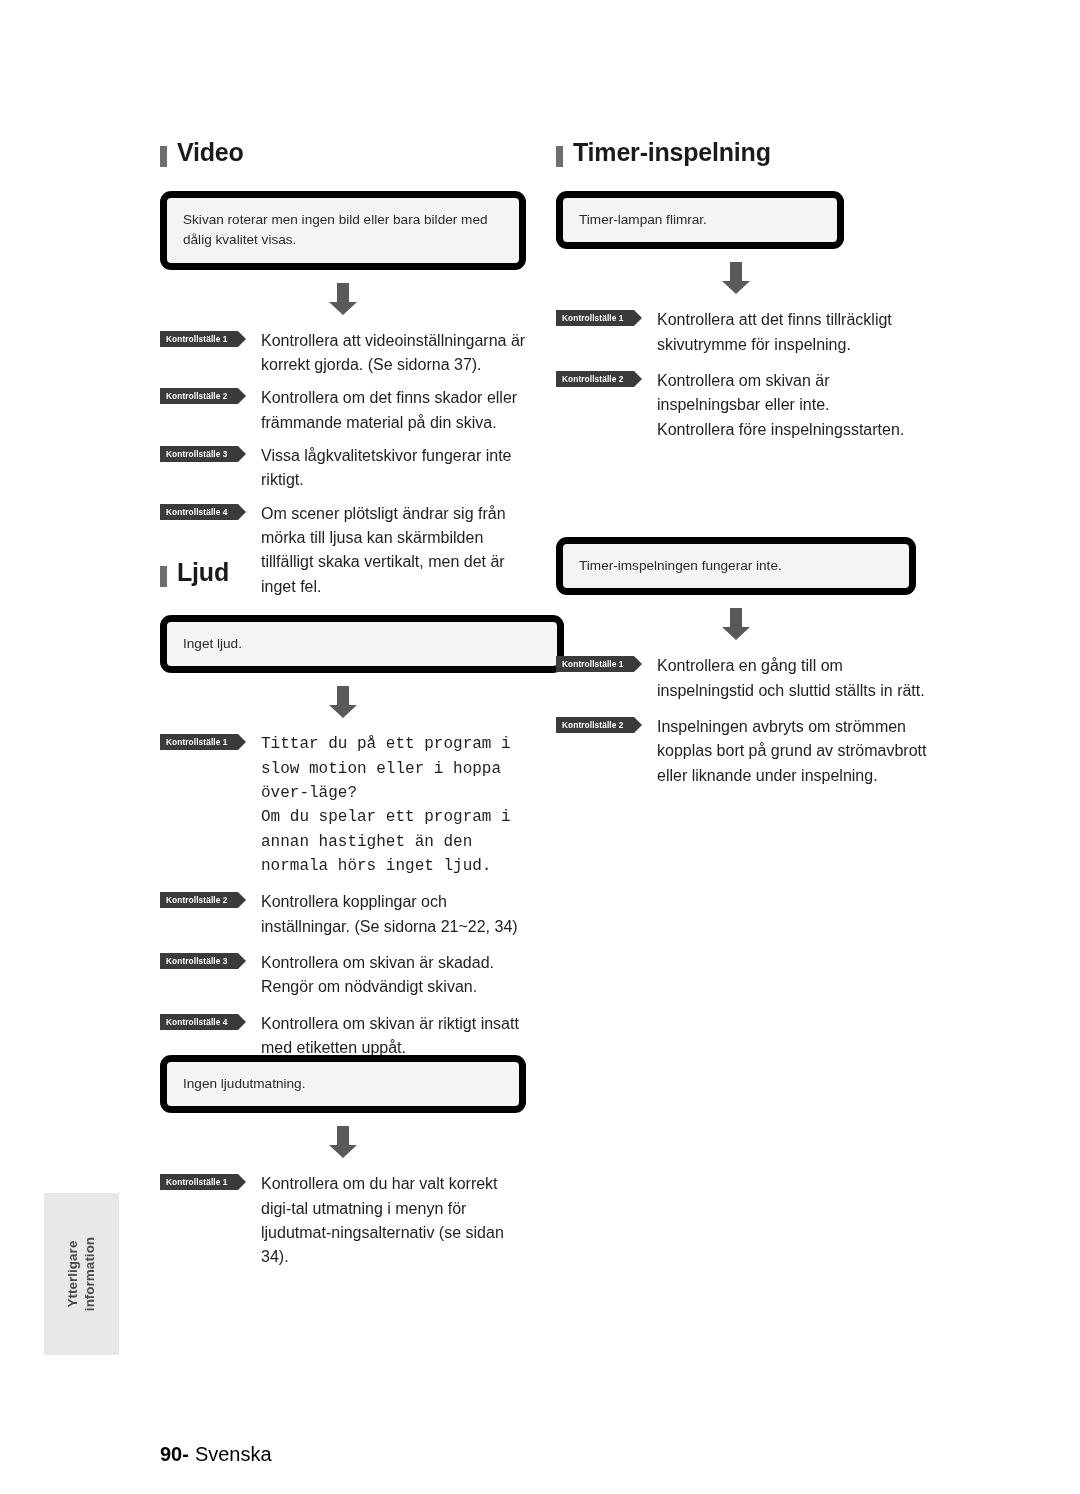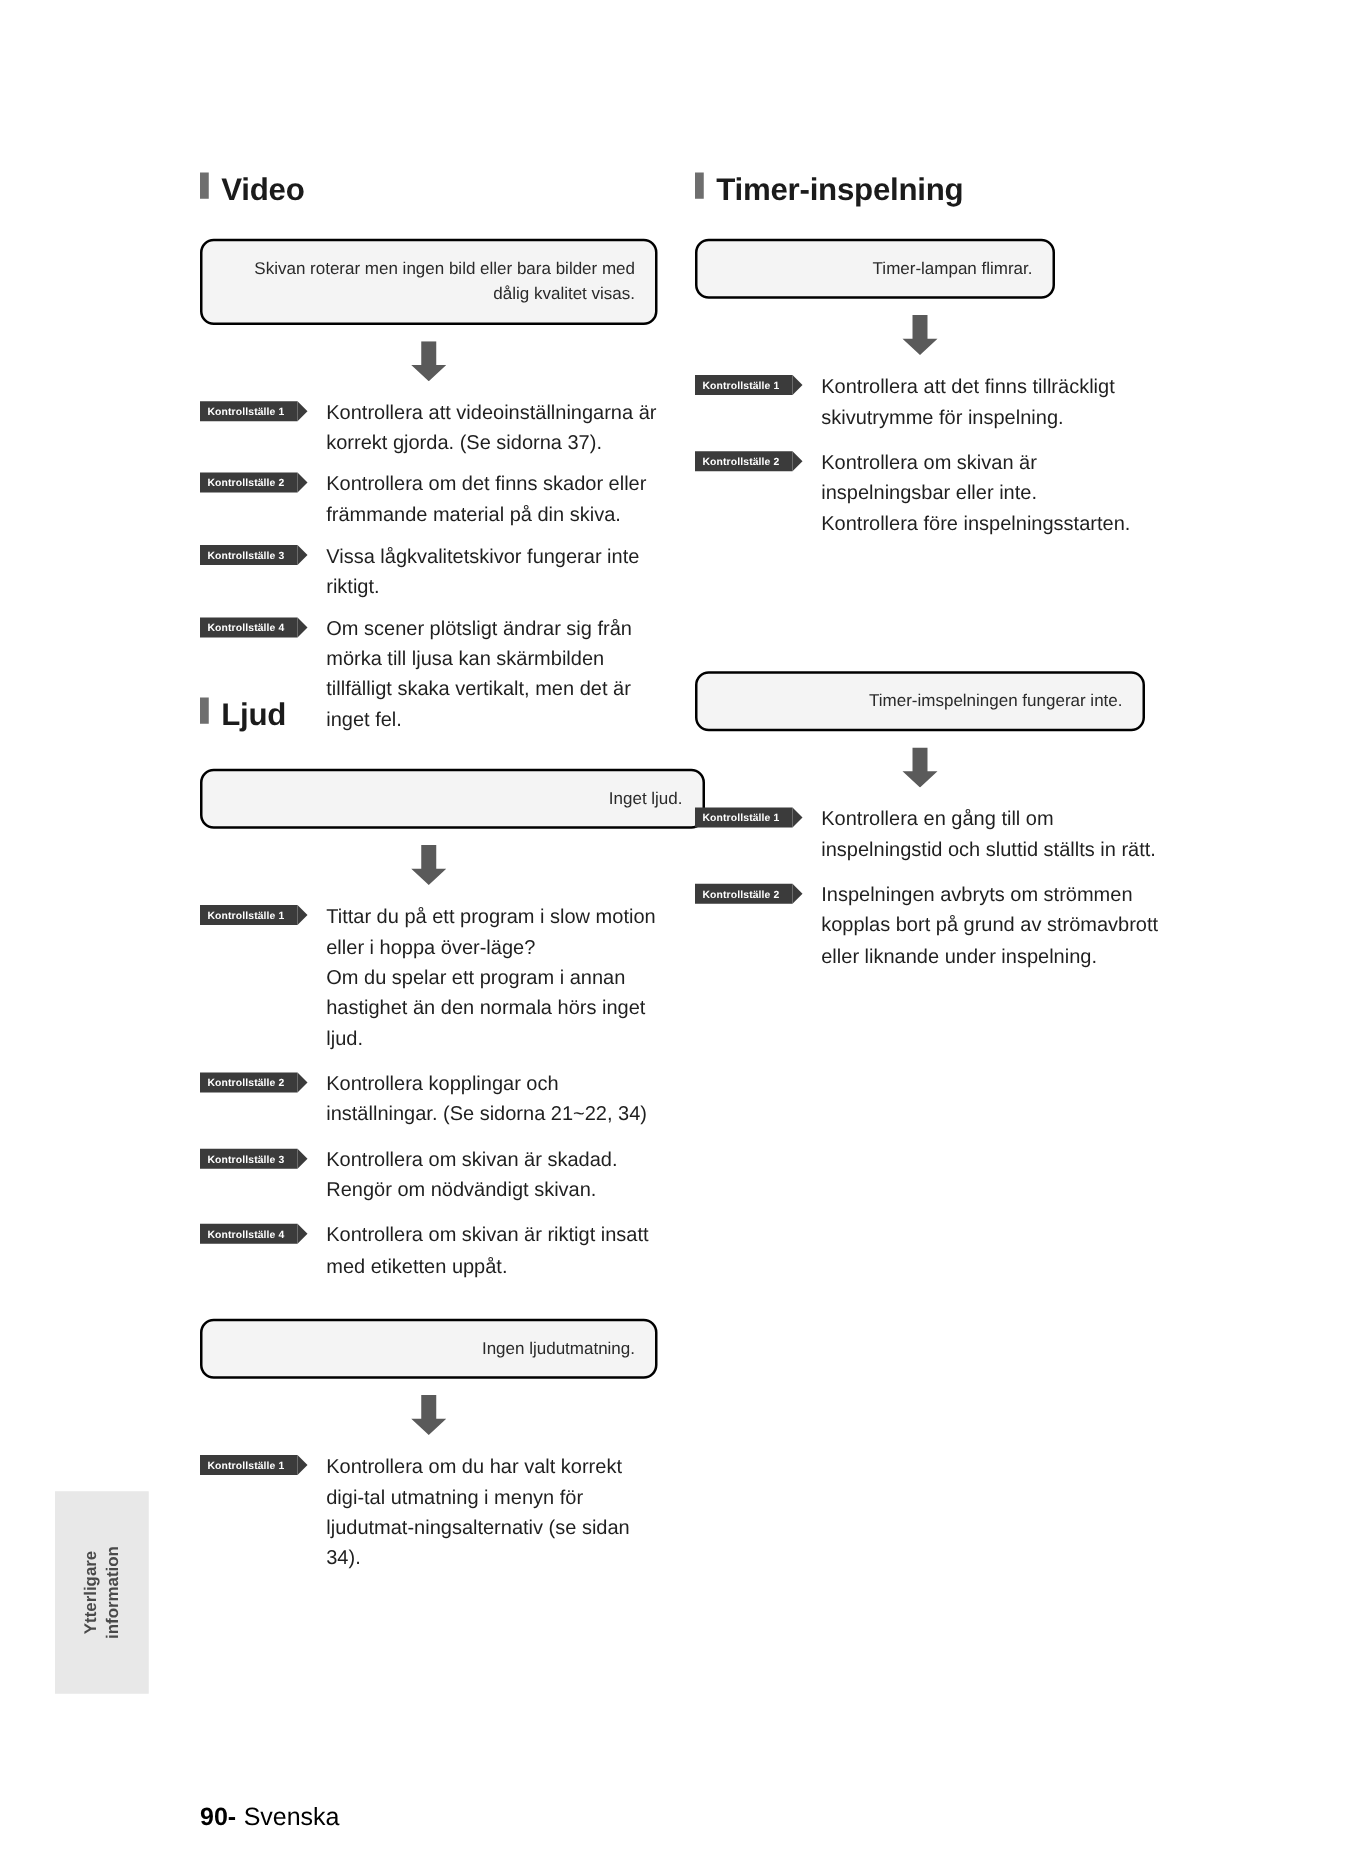--- a/index.html
+++ b/index.html
@@ -48,46 +48,45 @@
   .col {
     position: absolute;
     top: 0;
   }
   .col-left { left: 160px; width: 370px; }
   .col-right { left: 556px; width: 372px; }
 
   
   .sec-head {
     display: flex;
-    align-items: flex-start;
+    align-items: flex-end;
     font-size: 25px;
     font-weight: bold;
     color: #1b1b1b;
     letter-spacing: -0.2px;
   }
   .sec-head .bar {
     display: inline-block;
     width: 7px;
     height: 21px;
     background: #6e6e6e;
     margin-right: 10px;
     flex: 0 0 auto;
   }
 
   
   .symptom {
-    border: 2px solid #000000;
+    border: 7px solid #000000;
     border-radius: 11px;
     background: #f4f4f4;
     padding: 12px 16px;
     font-size: 13.6px;
     line-height: 1.5;
     color: #2a2a2a;
     box-sizing: border-box;
-    text-align: right;
   }
 
   
   .arrow {
     width: 100%;
     display: flex;
     justify-content: center;
   }
   .arrow svg { display: block; }
 
@@ -204,21 +203,21 @@
 
     <div class="arrow" style="margin-top:13px; width:366px;">
       <svg width="30" height="32" viewBox="0 0 30 32">
         <path d="M9 0 H21 V19 H29 L15 32 L1 19 H9 Z" fill="#5a5a5a"></path>
       </svg>
     </div>
 
     <div style="margin-top:14px;">
       <div class="check-row">
         <div class="chk-badge">Kontrollställe 1</div>
-        <div class="chk-text" style="white-space:pre-line;">Tittar du på ett program i slow motion eller i hoppa över-läge?
+        <div class="chk-text" style="white-space:pre-line;font-family:Liberation Mono, monospace;">Tittar du på ett program i slow motion eller i hoppa över-läge?
 Om du spelar ett program i annan hastighet än den normala hörs inget ljud.</div>
       </div>
       <div class="check-row" style="margin-top:12px;">
         <div class="chk-badge">Kontrollställe 2</div>
         <div class="chk-text">Kontrollera kopplingar och inställningar. (Se sidorna 21~22, 34)</div>
       </div>
       <div class="check-row" style="margin-top:12px;">
         <div class="chk-badge">Kontrollställe 3</div>
         <div class="chk-text">Kontrollera om skivan är skadad. Rengör om nödvändigt skivan.</div>
       </div>

